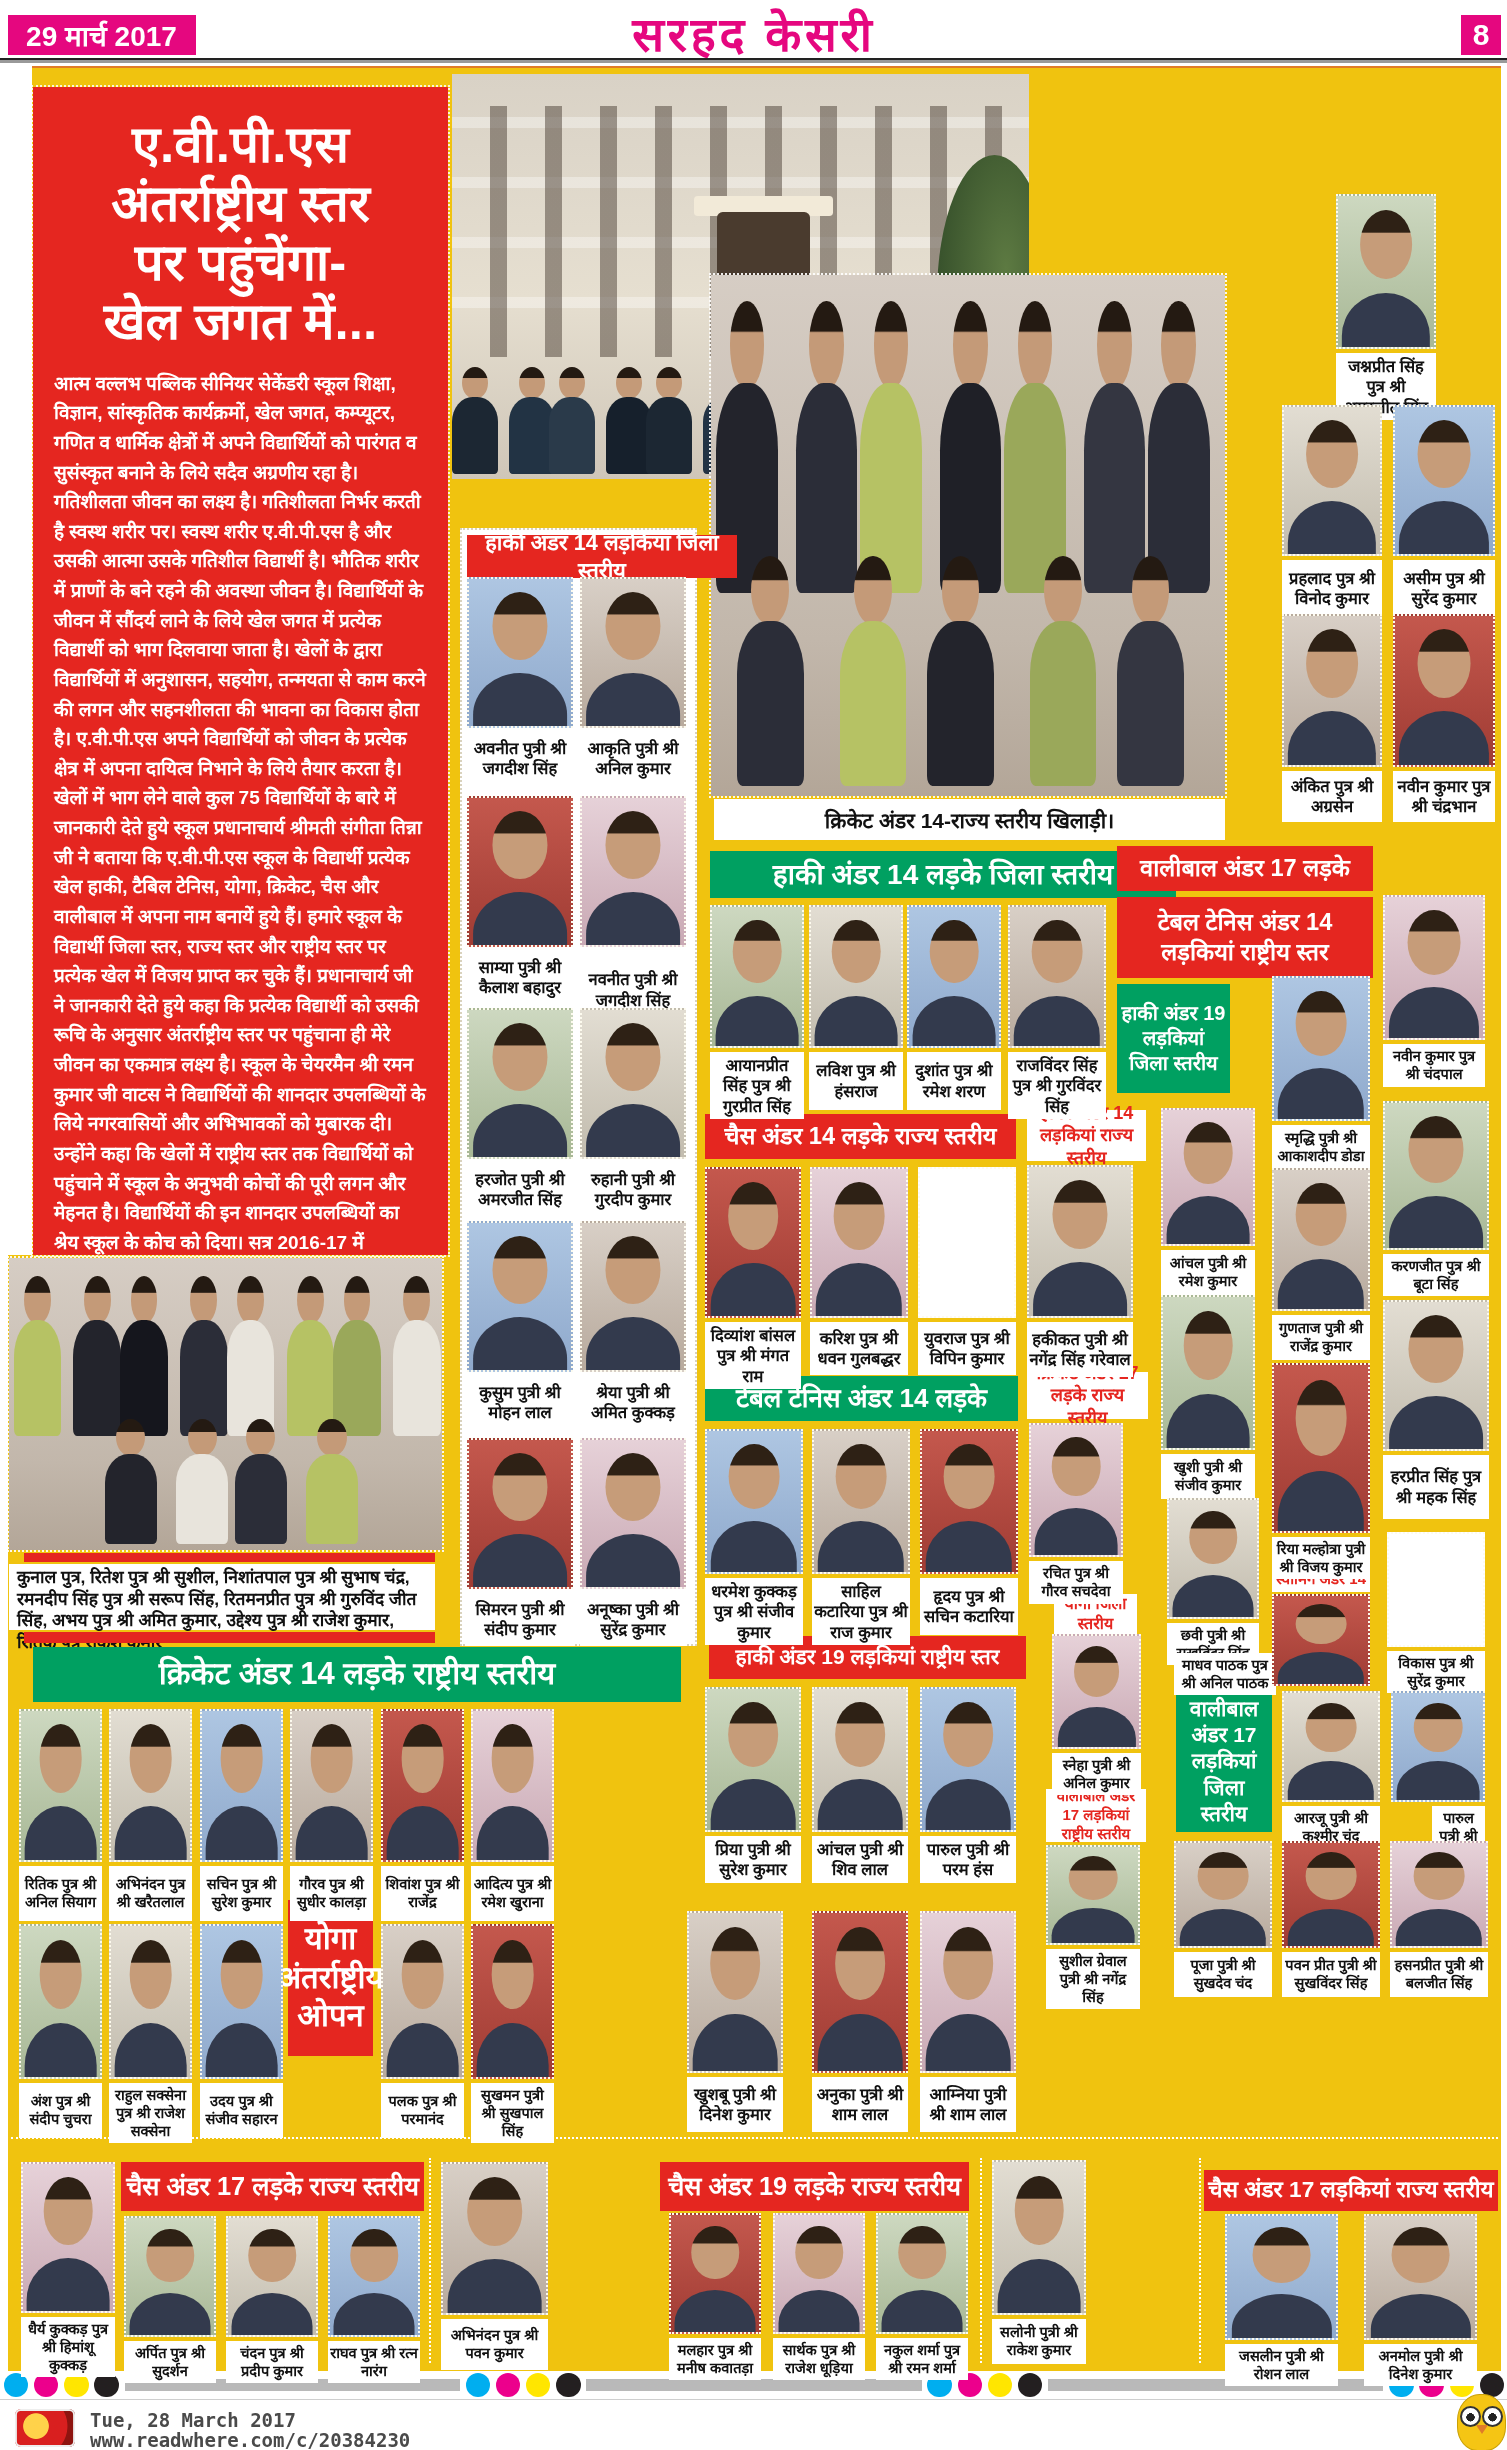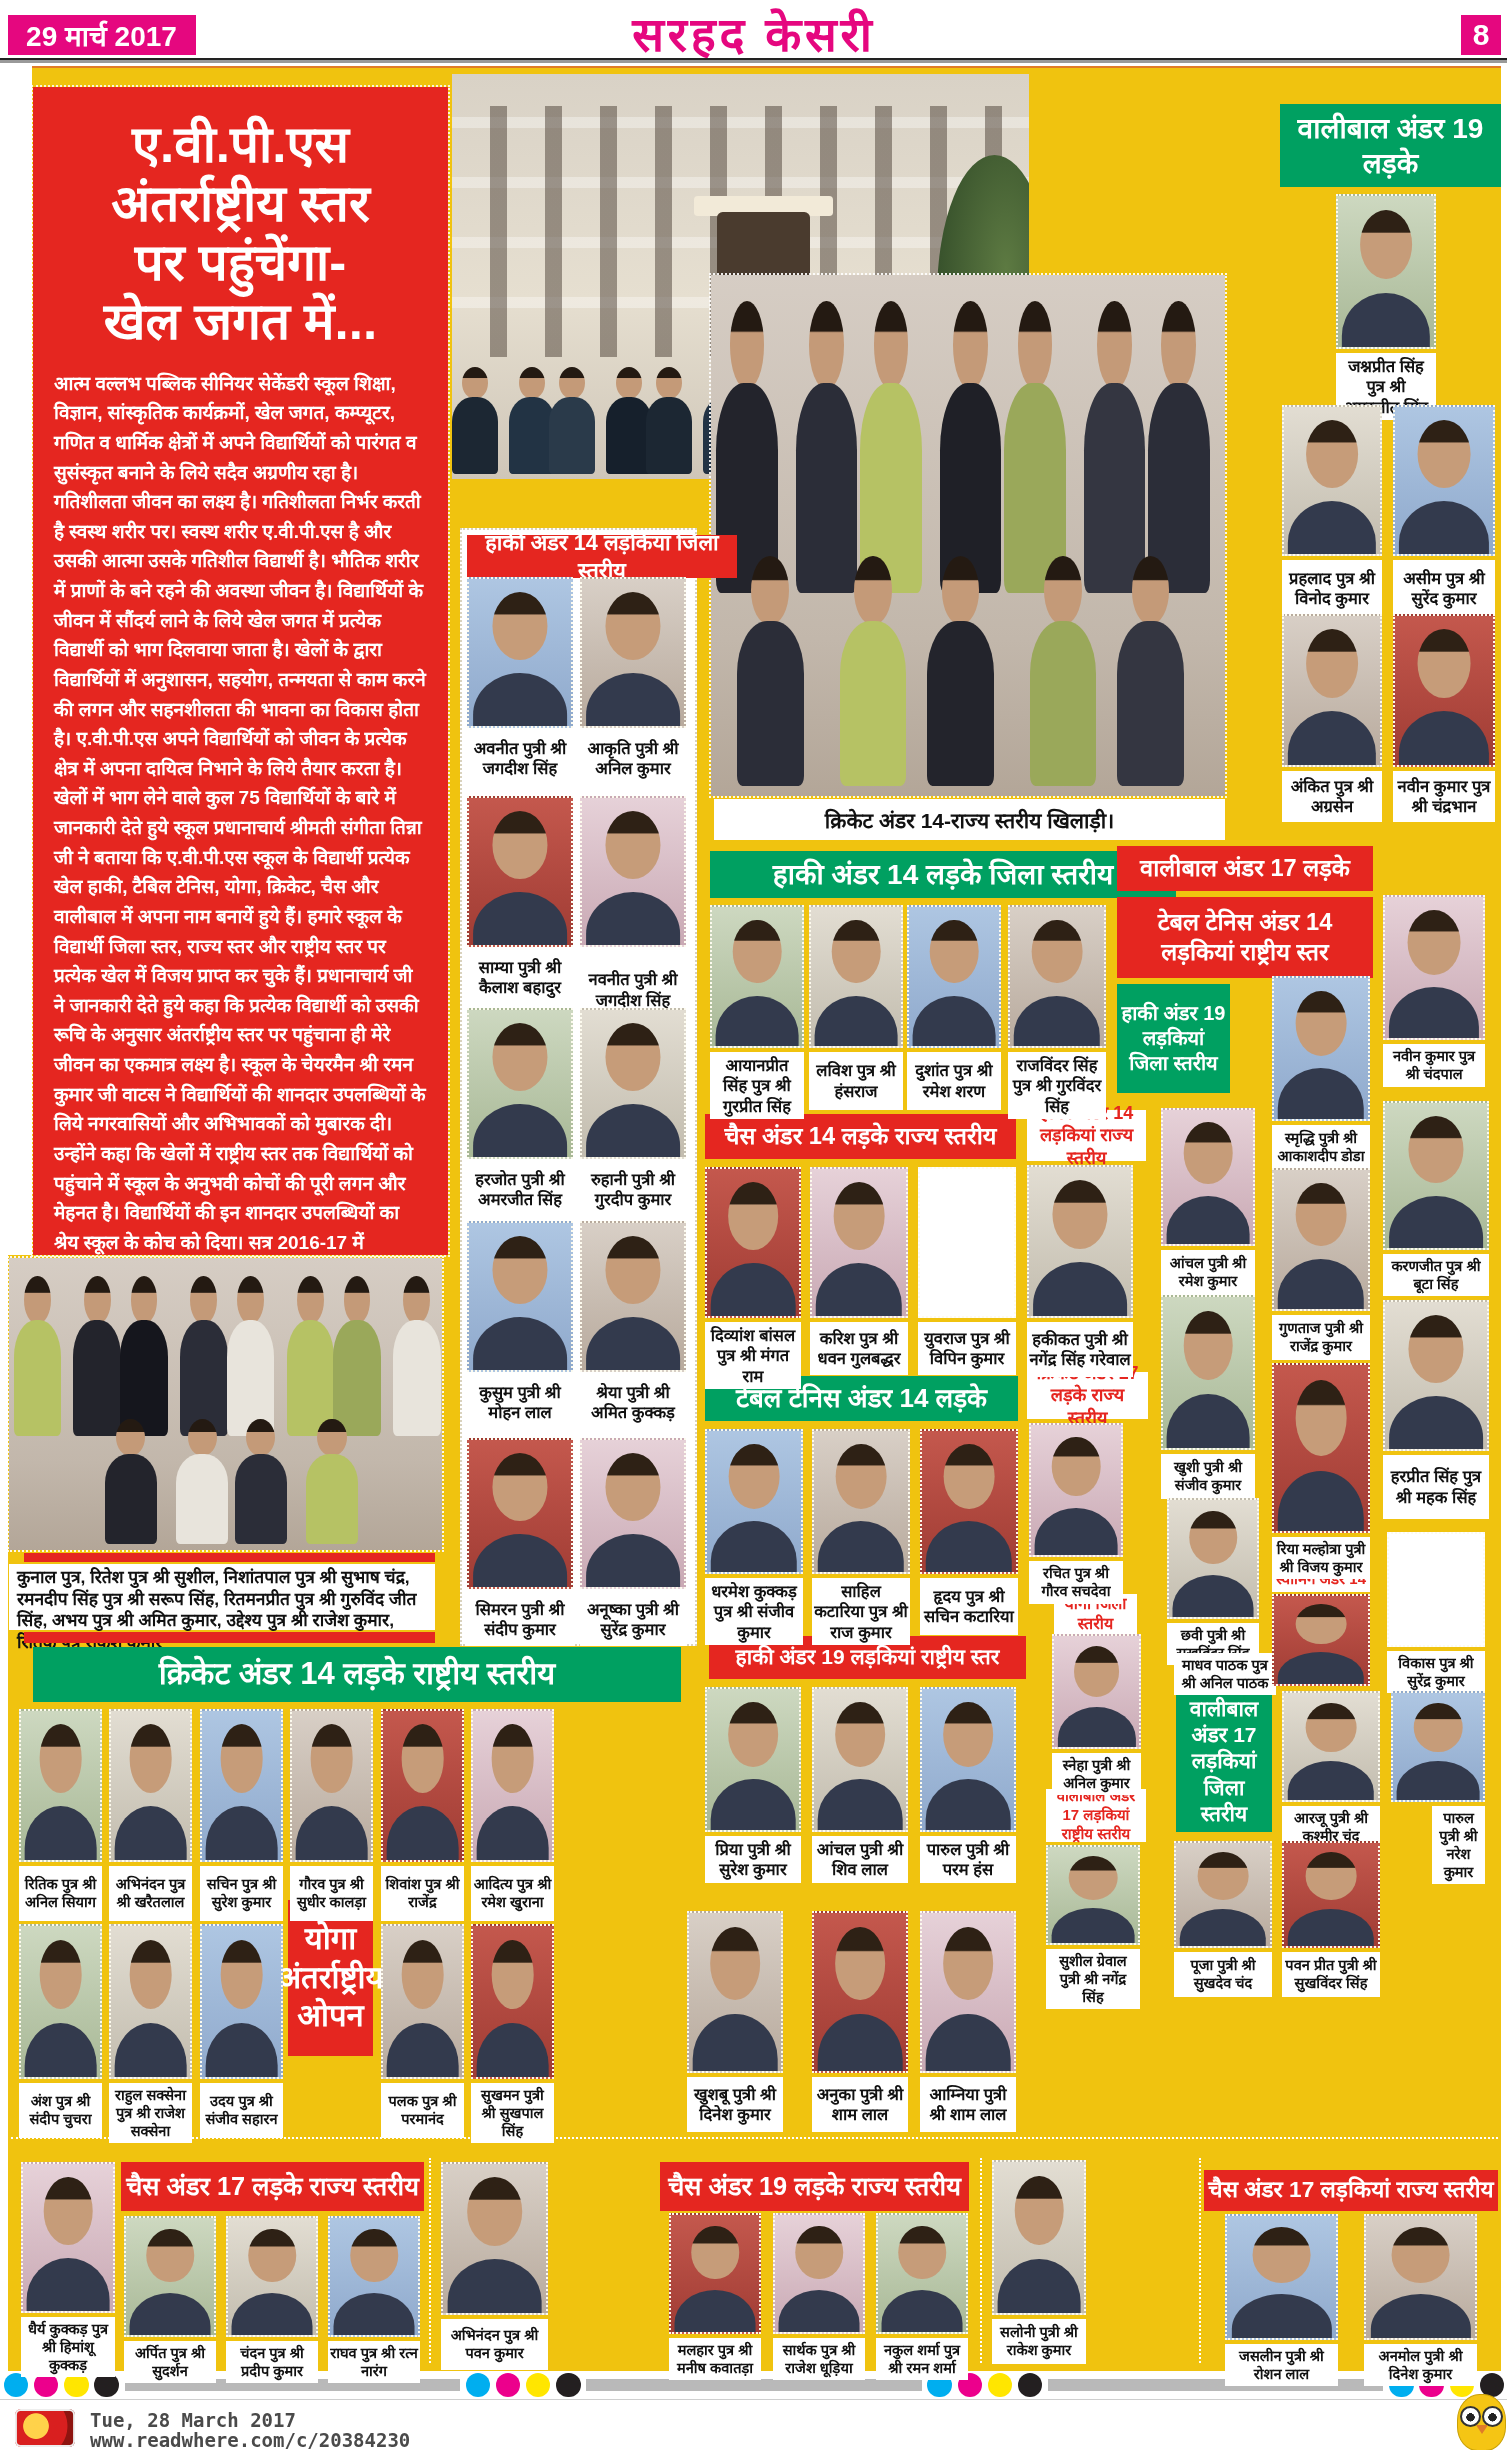--- a/index.html
+++ b/index.html
@@ -210,21 +210,20 @@
   <div class="abs" style="left:460px;top:528px;width:237px;height:1118px;background:#fff;border:2.8px dotted #d9d2bd;box-sizing:border-box;"></div>
   <div class="abs banner red" style="left:467px;top:535px;width:270px;height:43px;font-size:21.7px;z-index:4;">हाकी अंडर 14 लड़कियां जिला स्तरीय</div>
 
   <div class="abs banner green" style="left:710px;top:851px;width:466px;height:47px;font-size:28px;">हाकी अंडर 14 लड़के जिला स्तरीय</div>
   <div class="abs banner red" style="left:705px;top:1114px;width:311px;height:45px;font-size:23.6px;">चैस अंडर 14 लड़के राज्य स्तरीय</div>
   <div class="abs label" style="left:1027px;top:1110px;width:119px;height:51px;font-size:18px;">हाकी अंडर 14 लड़कियां राज्य स्तरीय</div>
   <div class="abs banner green" style="left:705px;top:1376px;width:313px;height:45px;font-size:26px;">टेबल टेनिस अंडर 14 लड़के</div>
   <div class="abs label" style="left:1027px;top:1372px;width:121px;height:47px;font-size:18px;">क्रिकेट अंडर 17 लड़के राज्य स्तरीय</div>
   <div class="abs banner red" style="left:709px;top:1636px;width:317px;height:43px;font-size:21px;">हाकी अंडर 19 लड़कियां राष्ट्रीय स्तर</div>
 
-  <div class="abs banner green" style="left:1280px;top:104px;width:221px;height:83px;font-size:28px;">वालीबाल अंडर 19 लड़के</div>
   <div class="abs banner red" style="left:1117px;top:846px;width:256px;height:45px;font-size:23.6px;">वालीबाल अंडर 17 लड़के</div>
   <div class="abs banner red" style="left:1117px;top:897px;width:256px;height:81px;font-size:23.6px;">टेबल टेनिस अंडर 14 लड़कियां राष्ट्रीय स्तर</div>
   <div class="abs banner green" style="left:1117px;top:984px;width:113px;height:109px;font-size:20px;">हाकी अंडर 19 लड़कियां जिला स्तरीय</div>
   <div class="abs label" style="left:1054px;top:1594px;width:83px;height:40px;font-size:16px;">योगा जिला स्तरीय</div>
   <div class="abs label" style="left:1272px;top:1566px;width:98px;height:26px;font-size:15px;">स्वीमिंग अंडर 14</div>
   <div class="abs label" style="left:1046px;top:1789px;width:100px;height:53px;font-size:15px;">वालीबाल अंडर 17 लड़कियां राष्ट्रीय स्तरीय</div>
   <div class="abs banner green" style="left:1176px;top:1691px;width:96px;height:141px;font-size:21px;">वालीबाल अंडर 17 लड़कियां जिला स्तरीय</div>
 
   <div id="group-photo-national" class="abs groupphoto">
       <div class="person" style="left: 1%; top: 6%; width: 11%; height: 55%;">
@@ -517,20 +516,24 @@
       <div class="cap small" style="min-height: 43px; margin-left: 41px;">पारुल पुत्री श्री नरेश कुमार</div>
     </div>
     <div class="card" style="left: 1174px; top: 1841px; width: 98px; z-index: 5;">
       <div class="ph t1" style="height: 107px;"></div>
       <div class="cap small" style="min-height: 45px;">पूजा पुत्री श्री सुखदेव चंद</div>
     </div>
     <div class="card" style="left: 1282px; top: 1841px; width: 98px; z-index: 5;">
       <div class="ph t2" style="height: 107px;"></div>
       <div class="cap small" style="min-height: 45px;">पवन प्रीत पुत्री श्री सुखविंदर सिंह</div>
     </div>
+    <div class="card" style="left: 1390px; top: 1841px; width: 98px; z-index: 5;">
+      <div class="ph t3" style="height: 107px;"></div>
+      <div class="cap small" style="min-height: 45px;">हसनप्रीत पुत्री श्री बलजीत सिंह</div>
+    </div>
     <div class="card" style="left: 19px; top: 1709px; width: 83px; z-index: 5;">
       <div class="ph t4" style="height: 153px;"></div>
       <div class="cap small" style="min-height: 55px;">रितिक पुत्र श्री अनिल सियाग</div>
     </div>
     <div class="card" style="left: 109px; top: 1709px; width: 83px; z-index: 5;">
       <div class="ph t5" style="height: 153px;"></div>
       <div class="cap small" style="min-height: 55px;">अभिनंदन पुत्र श्री खरैतलाल</div>
     </div>
     <div class="card" style="left: 200px; top: 1709px; width: 83px; z-index: 5;">
       <div class="ph t0" style="height: 153px;"></div>

